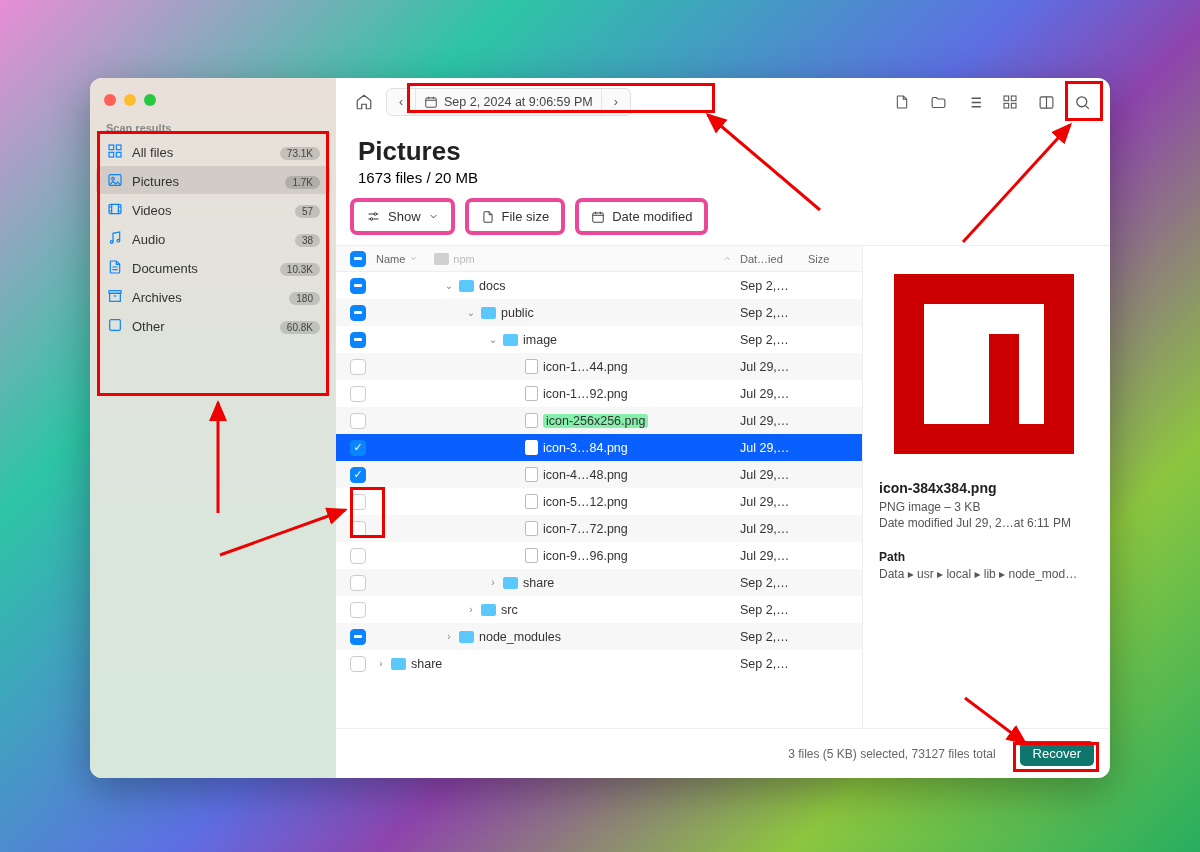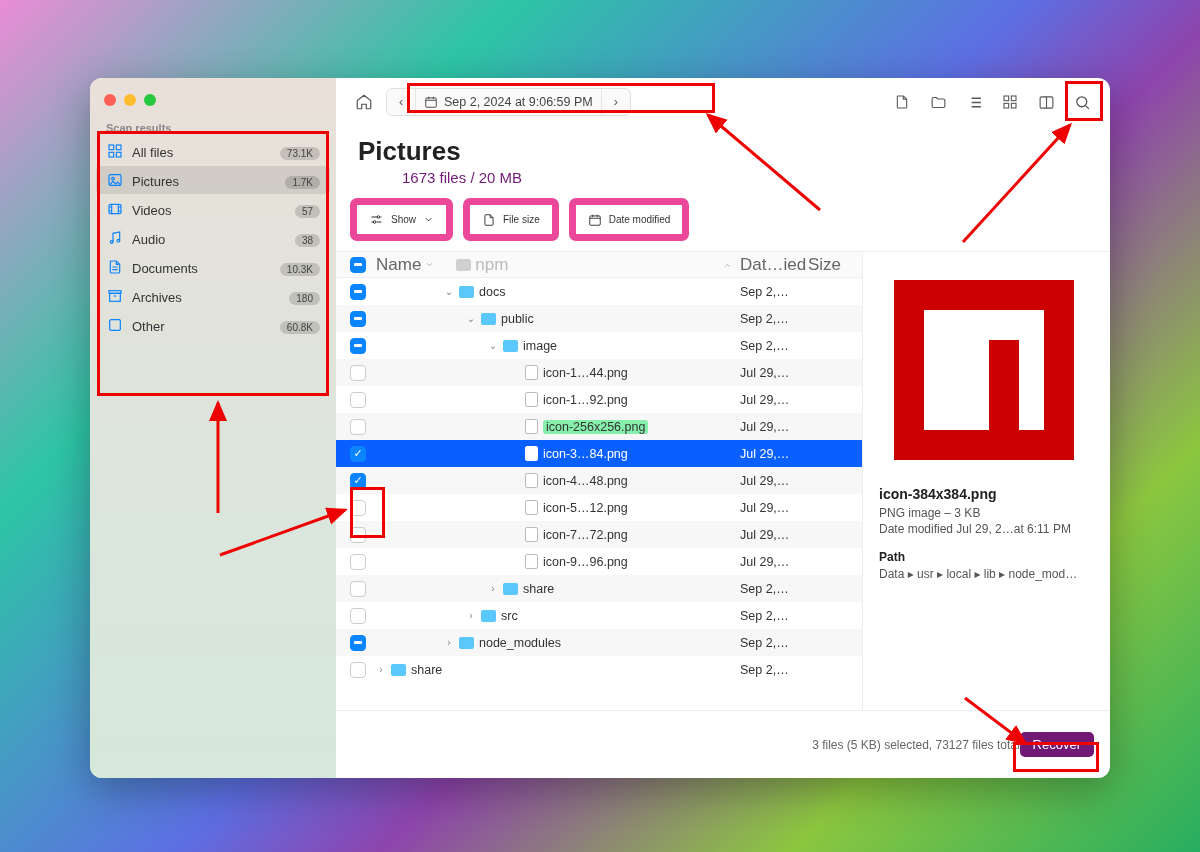--- a/index.html
+++ b/index.html
@@ -25,26 +25,26 @@
 .badge { margin-left:auto; font-size:10px; background:rgba(0,0,0,0.15); color:#444; border-radius:8px; padding:1px 7px; }
 .main { flex:1; display:flex; flex-direction:column; }
 .toolbar { display:flex; align-items:center; padding:10px 14px; gap:8px; height:48px; }
 .tbtn { width:28px; height:26px; display:flex; align-items:center; justify-content:center; color:#555; border-radius:5px; cursor:pointer; }
 .navbox { display:flex; align-items:center; border:1px solid #e0e0e0; border-radius:6px; height:28px; background:#fafafa; font-size:12.5px; color:#444; }
 .navbox .seg { padding:0 8px; display:flex; align-items:center; gap:6px; }
 .navbox .sep { width:1px; height:100%; background:#e5e5e5; }
 .tbspace{flex:1}
 .header { padding:10px 22px 12px; }
 .htitle { font-size:26px; font-weight:700; color:#222; }
-.hsub { font-size:15px; color:#701a75; font-weight:500; margin-top:2px;margin-left:44px; }
+.hsub { font-size:15px; color:#000000; font-weight:500; margin-top:2px; }
 .filters { display:flex; gap:10px; padding:0 14px 10px; }
-.fbtn { display:flex; align-items:center; gap:7px; border:7px solid #ec4899; border-radius:7px; padding:7px 12px; font-size:10px; color:#333; cursor:pointer; background:#fff; }
+.fbtn { display:flex; align-items:center; gap:7px; border:4px solid #ec4899; border-radius:7px; padding:7px 12px; font-size:13px; color:#333; cursor:pointer; background:#fff; }
 .content { flex:1; display:flex; border-top:1px solid #eee; min-height:0; }
 .list { flex:1; display:flex; flex-direction:column; font-size:12.5px; color:#333; min-width:0; }
-.listhead { display:flex; align-items:center; border-bottom:1px solid #eee; padding:0 14px; height:26px; font-size:17px; color:#666; background:#fafafa; }
+.listhead { display:flex; align-items:center; border-bottom:1px solid #eee; padding:0 14px; height:26px; font-size:11px; color:#666; background:#fafafa; }
 .col-check{width:26px}.col-name{flex:1;display:flex;align-items:center;gap:4px}.col-date{width:68px}.col-size{width:40px}
 .row { display:flex; align-items:center; height:27px; padding:0 14px; }
 .row.alt{background:#f7f7f7}
 .row.selrow{background:#0a60ff;color:#fff}
 .cb { width:16px; height:16px; border-radius:4px; border:1.5px solid #ccc; background:#fff; display:flex; align-items:center; justify-content:center; }
 .cb.partial{background:#0a84ff;border-color:#0a84ff}
 .cb.partial::after{content:"";width:8px;height:2.5px;background:#fff;border-radius:1px}
 .cb.checked{background:#0a84ff;border-color:#0a84ff;color:#fff;font-size:11px;line-height:1}
 .rname{flex:1;display:flex;align-items:center;gap:5px;white-space:nowrap;overflow:hidden;text-overflow:ellipsis}
 .indent1{padding-left:68px}.indent2{padding-left:90px}.indent3{padding-left:112px}.indent4{padding-left:134px}
@@ -55,23 +55,23 @@
 .selrow .fimg{border-color:#fff}
 .rdate{width:68px;white-space:nowrap;overflow:hidden;text-overflow:ellipsis}
 .rsize{width:40px}
 .preview { width:248px; border-left:1px solid #eee; padding:18px 16px; font-size:12px; color:#555; }
 .pimg { width:210px; height:200px; background:#fff; display:flex; align-items:center; justify-content:center; margin-bottom:16px; }
 .npm { width:180px; height:180px; background:#c00; position:relative; }
 .npm::before{content:"";position:absolute;left:30px;top:30px;width:120px;height:120px;background:#fff}
 .npm::after{content:"";position:absolute;left:95px;top:60px;width:30px;height:90px;background:#c00}
 .pname{font-size:14px;font-weight:700;color:#222;margin-bottom:4px}
 .pmeta{margin-bottom:2px}
-.ppath-h{font-weight:700;color:#222;margin-top:14px;margin-bottom:3px}
-.footer { display:flex; align-items:center; justify-content:flex-end; gap:0; padding:21px 16px; border-top:1px solid #eee; font-size:12px; color:#666; }
-.recbtn { background:#701a75; color:#fff; border:none; border-radius:5px; padding:5px 13px; font-size:13px; font-weight:500; cursor:pointer; }
+.ppath-h{font-weight:700;color:#222;margin-top:20px;margin-bottom:3px}
+.footer { display:flex; align-items:center; justify-content:flex-end; gap:24px; padding:12px 16px; border-top:1px solid #eee; font-size:12px; color:#666; }
+.recbtn { background:#0f766e; color:#fff; border:none; border-radius:5px; padding:5px 13px; font-size:13px; font-weight:500; cursor:pointer; }
 
 
 .ann { position:absolute; border:3px solid #e00; pointer-events:none; z-index:50; }
 .arrow { position:absolute; z-index:50; color:#e00; }
 </style>
 </head>
 <body>
 
 <div class="window">
 
@@ -256,21 +256,21 @@
       <div class="list">
         <div class="listhead">
           <div class="col-check">
               <div class="cb partial"></div>
             </div>
           <div class="col-name">
             <span>Name</span>
             <svg width="9" height="9" viewBox="0 0 24 24" fill="none" stroke="#999" stroke-width="2">
                 <path d="m6 9 6 6 6-6"></path>
               </svg>
-            <span style="margin-left:18px;display:flex;align-items:center;gap:4px;color:#bbb">
+            <span style="margin-left:12px;display:flex;align-items:center;gap:4px;color:#bbb">
                 <span class="fldr" style="background:#d0d0d0"></span>
                 <span>npm</span>
               </span>
             <span style="margin-left:auto;margin-right:8px"><svg width="9" height="9" viewBox="0 0 24 24" fill="none" stroke="#999" stroke-width="2">
                   <path d="m6 15 6-6 6 6"></path>
                 </svg></span>
           </div>
           <div class="col-date">Dat…ied</div>
           <div class="col-size">Size</div>
         </div>

